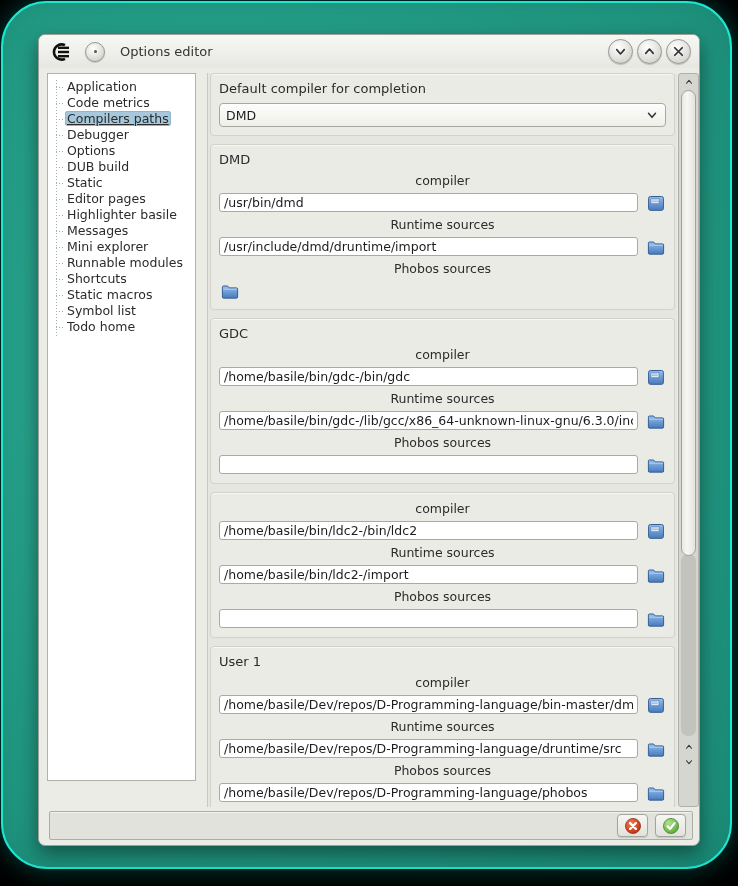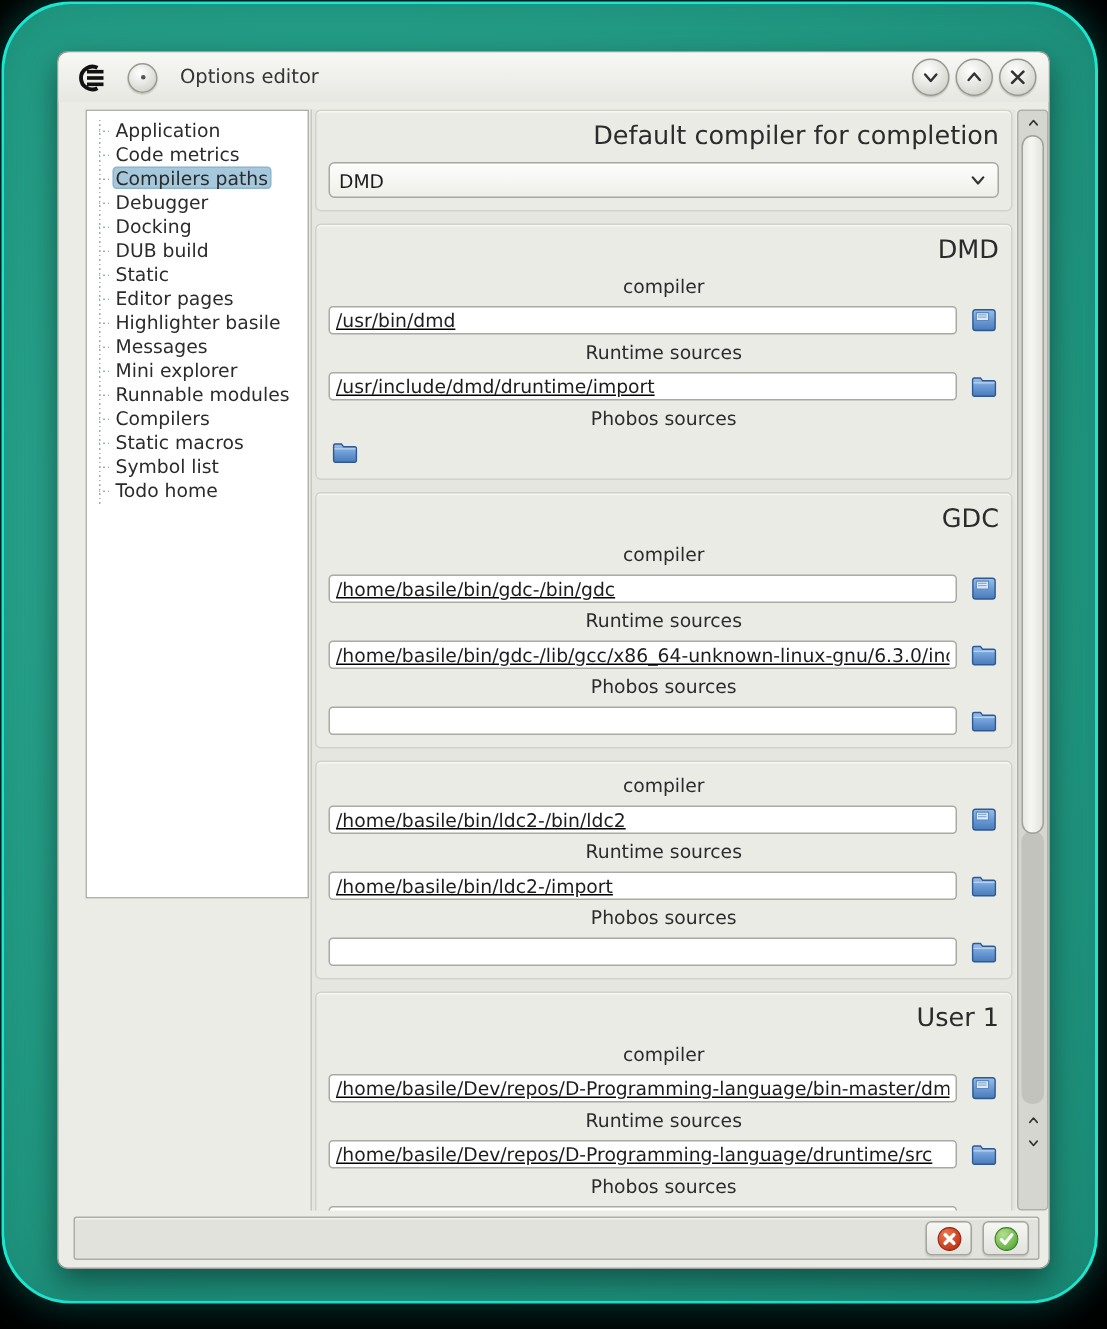--- a/index.html
+++ b/index.html
@@ -29,41 +29,41 @@
     display:flex; align-items:center; justify-content:center; }
   .sticky-btn { margin-left:13px; }
   .sticky-dot { width:3px; height:3px; border-radius:50%; background:#555; }
   .tb-title { margin-left:15px; font-size:13px; color:#343434; }
   .tb-spacer { flex:1; }
   .win-btn { width:25px; height:25px; margin-left:4px; }
   .win-btn:last-child { margin-right:8px; }
   .win-btn svg { width:15px; height:15px; }
 
   
-  .sidebar { position:absolute; left:18px; top:38px; width:149px; height:526px;
+  .sidebar { position:absolute; left:8px; top:38px; width:149px; height:708px;
     background:#fff; border:1px solid #b2b2ac;
     background-image:repeating-linear-gradient(to bottom, #9ab0b6 0 1px, transparent 1px 3px);
     background-size:1px 258px; background-position:8px 6px; background-repeat:no-repeat; }
   .tree-item { position:relative; height:16px; line-height:16px; padding-left:17px;
     font-size:12.5px; color:#2b2b2b; white-space:nowrap; cursor:default; }
   .tree-item::before { content:""; position:absolute; left:8px; top:8px; width:7px; height:1px;
     background-image:repeating-linear-gradient(to right,#9ab0b6 0 1px, transparent 1px 3px); }
   .tree-item:first-child { margin-top:5px; }
   .tree-label { padding:0 2px; border-radius:3px; }
-  .tree-item.selected .tree-label { background:#a5c8dc; box-shadow:0 0 0 1px #8fb6cc inset; }
+  .tree-item.selected .tree-label { background:#a5c8dc; box-shadow:0 0 0 1px #8fb6cc inset;text-decoration:underline; }
 
   
   .mainpane { position:absolute; left:168px; top:38px; width:470px; height:734px;
     overflow:hidden; background:#e6e6e1; border-left:1px solid #c8c8c2; }
   .group { margin:0 2px 8px 2px; background:#ebebe6; border:1px solid #d2d2cb;
     border-radius:4px; padding:4px 8px 8px 8px;
     box-shadow:inset 0 1px 0 rgba(255,255,255,.6); }
-  .group-title { text-align:right; font-size:17px; color:#2b2b2b; padding:3px 0 2px; }
+  .group-title { text-align:left; font-size:13px; color:#2b2b2b; padding:3px 0 2px; }
   .row-label { text-align:center; font-size:12.5px; color:#2b2b2b; margin:4px 0 5px; }
-  .input-row { display:flex; align-items:center; gap:7px;text-decoration:underline; }
+  .input-row { display:flex; align-items:flex-start; gap:7px; }
   .path-input { flex:1; height:19px; min-width:0; border:1px solid #aaaaa4; border-radius:3px;
     background:#fff; font-family:"DejaVu Sans","Liberation Sans",sans-serif;
     font-size:12.5px; color:#1d1d1d; padding:0 4px; white-space:nowrap; overflow:hidden; }
   .icon-btn { width:21px; height:20px; flex:none; background:none; border:none; padding:0;
     display:flex; align-items:center; justify-content:center; cursor:pointer; }
   .icon-btn svg { width:20px; height:19px; }
 
   
   .combo { height:24px; margin-top:5px; border:1px solid #a8a8a2; border-radius:4px;
     background:linear-gradient(#fdfdfc,#efefe9); display:flex; align-items:center;
@@ -182,29 +182,29 @@
             <use href="#sym-x"></use>
           </svg>
       </div>
     </div>
 
     <div class="sidebar" id="sidebar">
         <div class="tree-item"><span class="tree-label">Application</span></div>
         <div class="tree-item"><span class="tree-label">Code metrics</span></div>
         <div class="tree-item selected"><span class="tree-label">Compilers paths</span></div>
         <div class="tree-item"><span class="tree-label">Debugger</span></div>
-        <div class="tree-item"><span class="tree-label">Docking</span></div>
+        <div class="tree-item"><span class="tree-label">Options</span></div>
         <div class="tree-item"><span class="tree-label">DUB build</span></div>
         <div class="tree-item"><span class="tree-label">Static</span></div>
         <div class="tree-item"><span class="tree-label">Editor pages</span></div>
         <div class="tree-item"><span class="tree-label">Highlighter basile</span></div>
         <div class="tree-item"><span class="tree-label">Messages</span></div>
         <div class="tree-item"><span class="tree-label">Mini explorer</span></div>
         <div class="tree-item"><span class="tree-label">Runnable modules</span></div>
-        <div class="tree-item"><span class="tree-label">Compilers</span></div>
+        <div class="tree-item"><span class="tree-label">Shortcuts</span></div>
         <div class="tree-item"><span class="tree-label">Static macros</span></div>
         <div class="tree-item"><span class="tree-label">Symbol list</span></div>
         <div class="tree-item"><span class="tree-label">Todo home</span></div>
       </div>
 
     <div class="mainpane" id="mainpane">
       <div class="group" style="margin-top:0;">
         <div class="group-title">Default compiler for completion</div>
         <div class="combo">
           <div class="combo-value">DMD</div>

